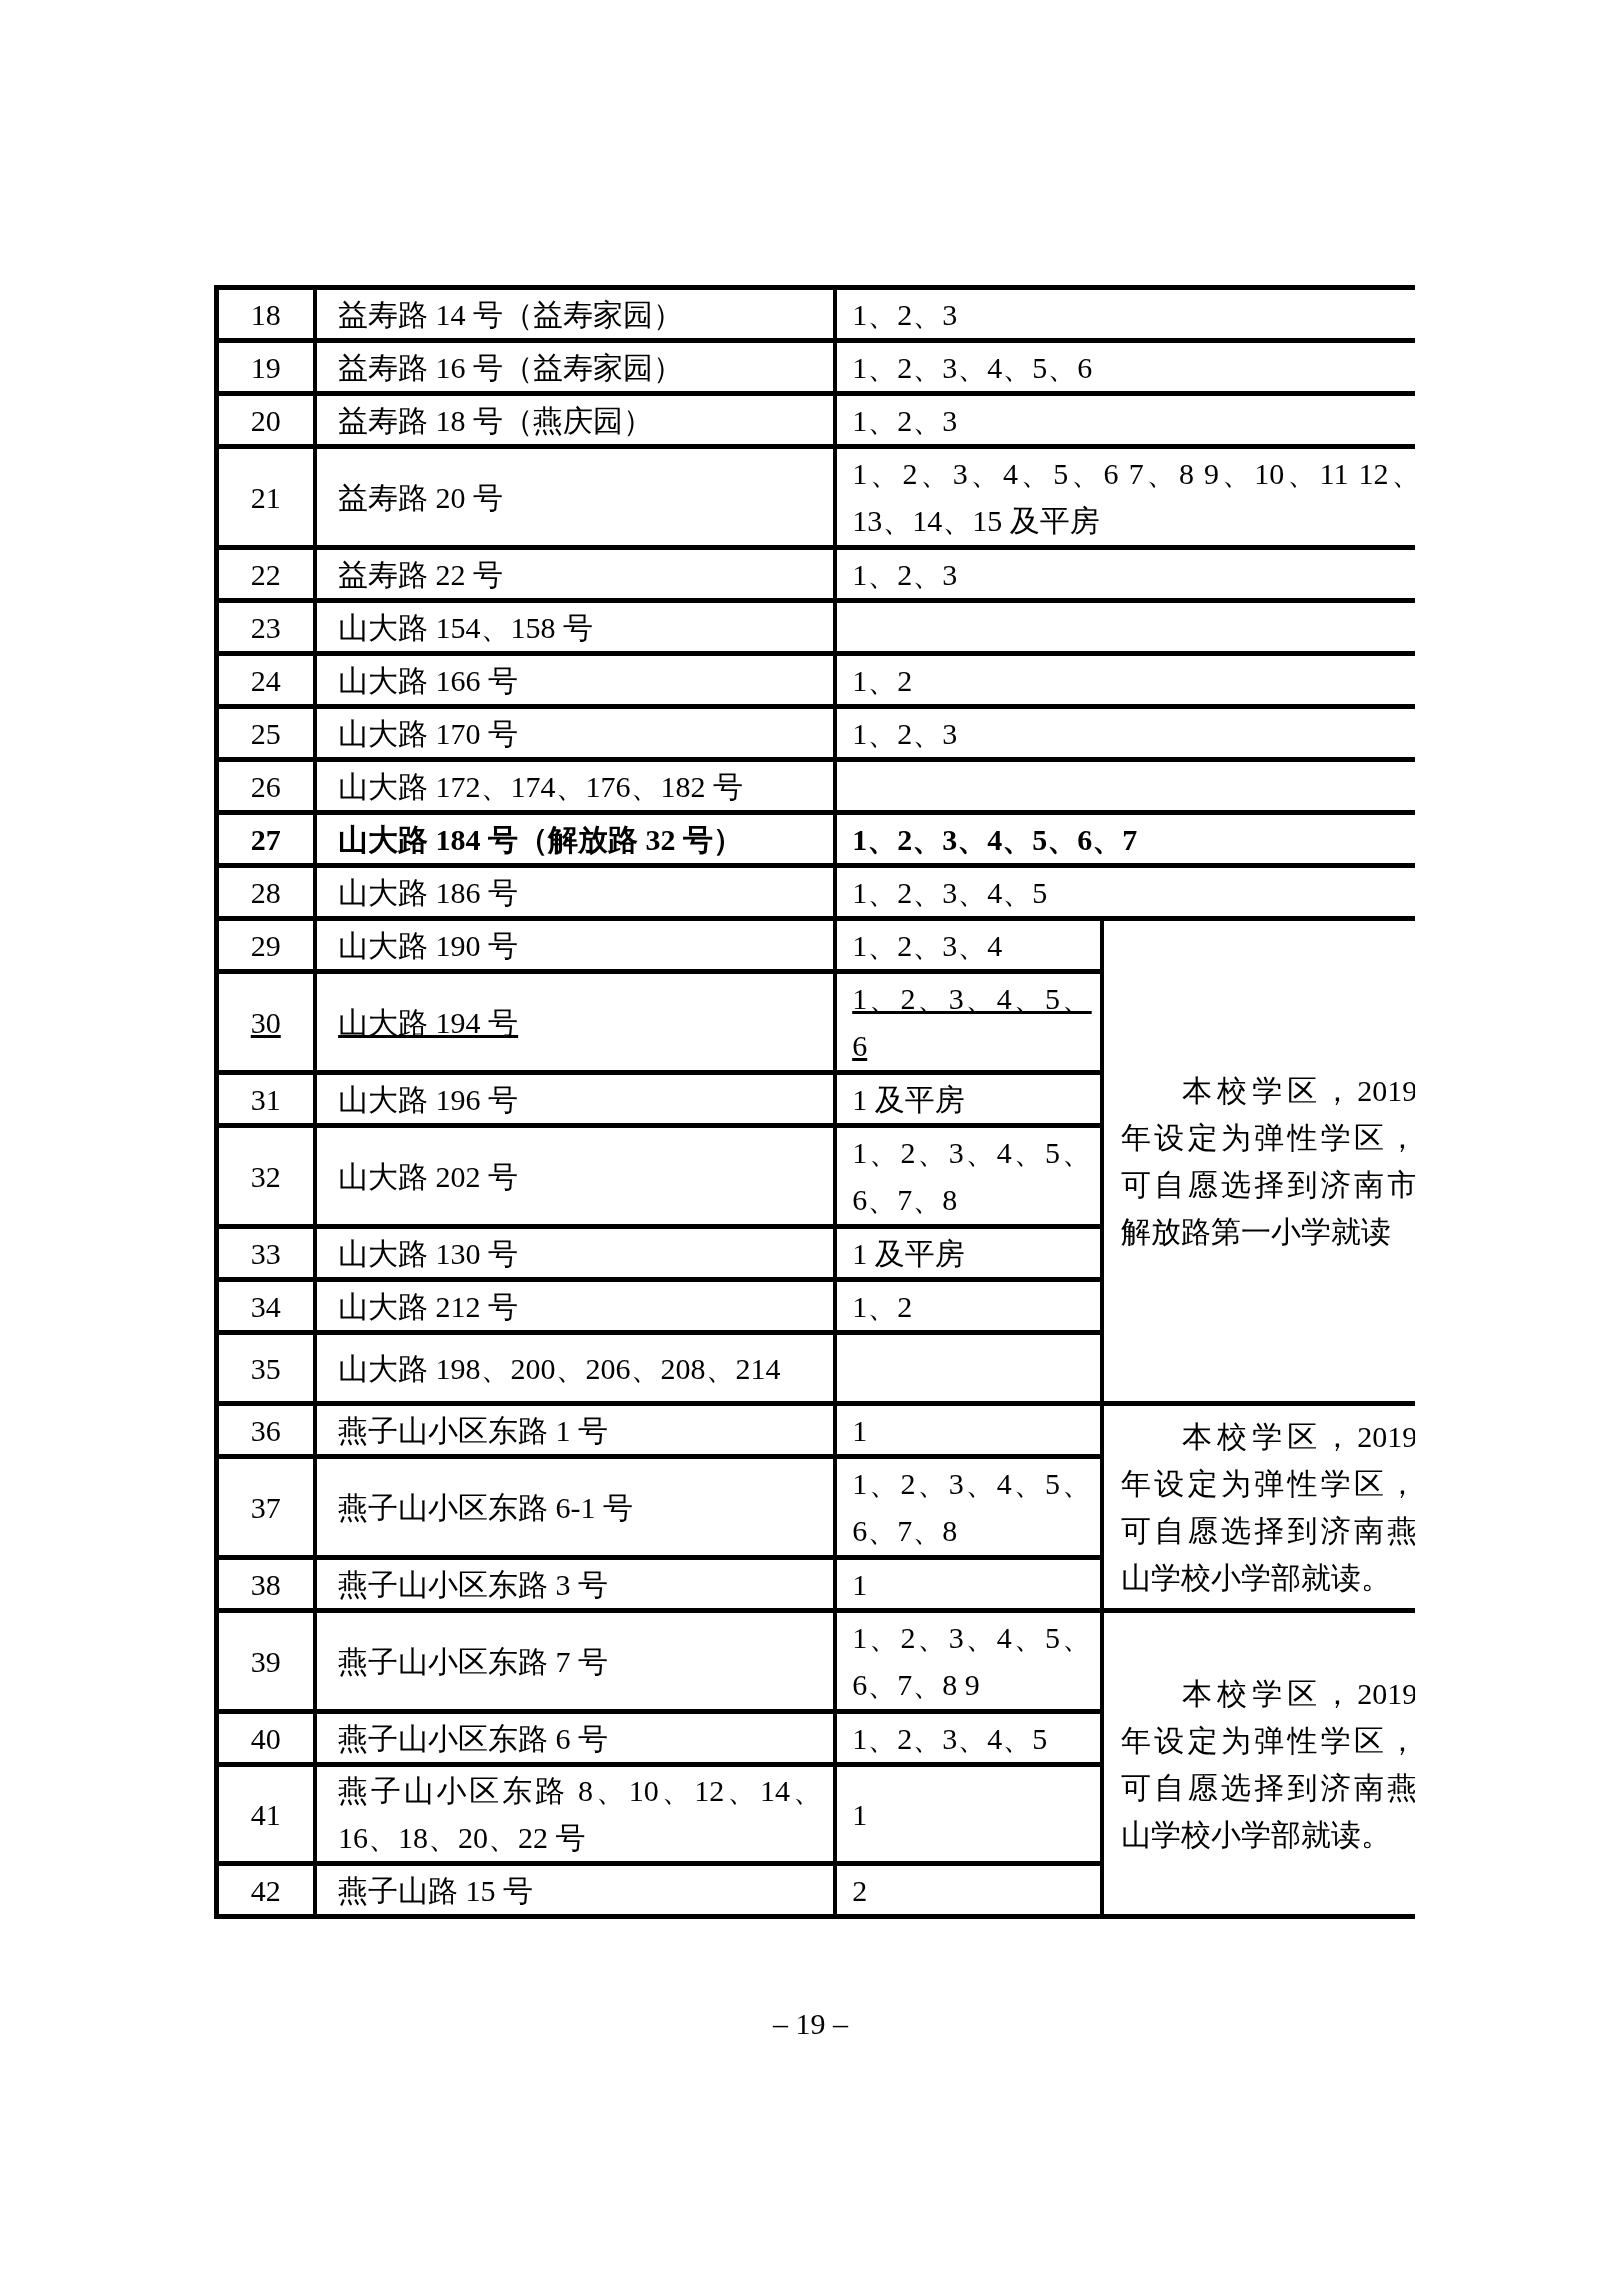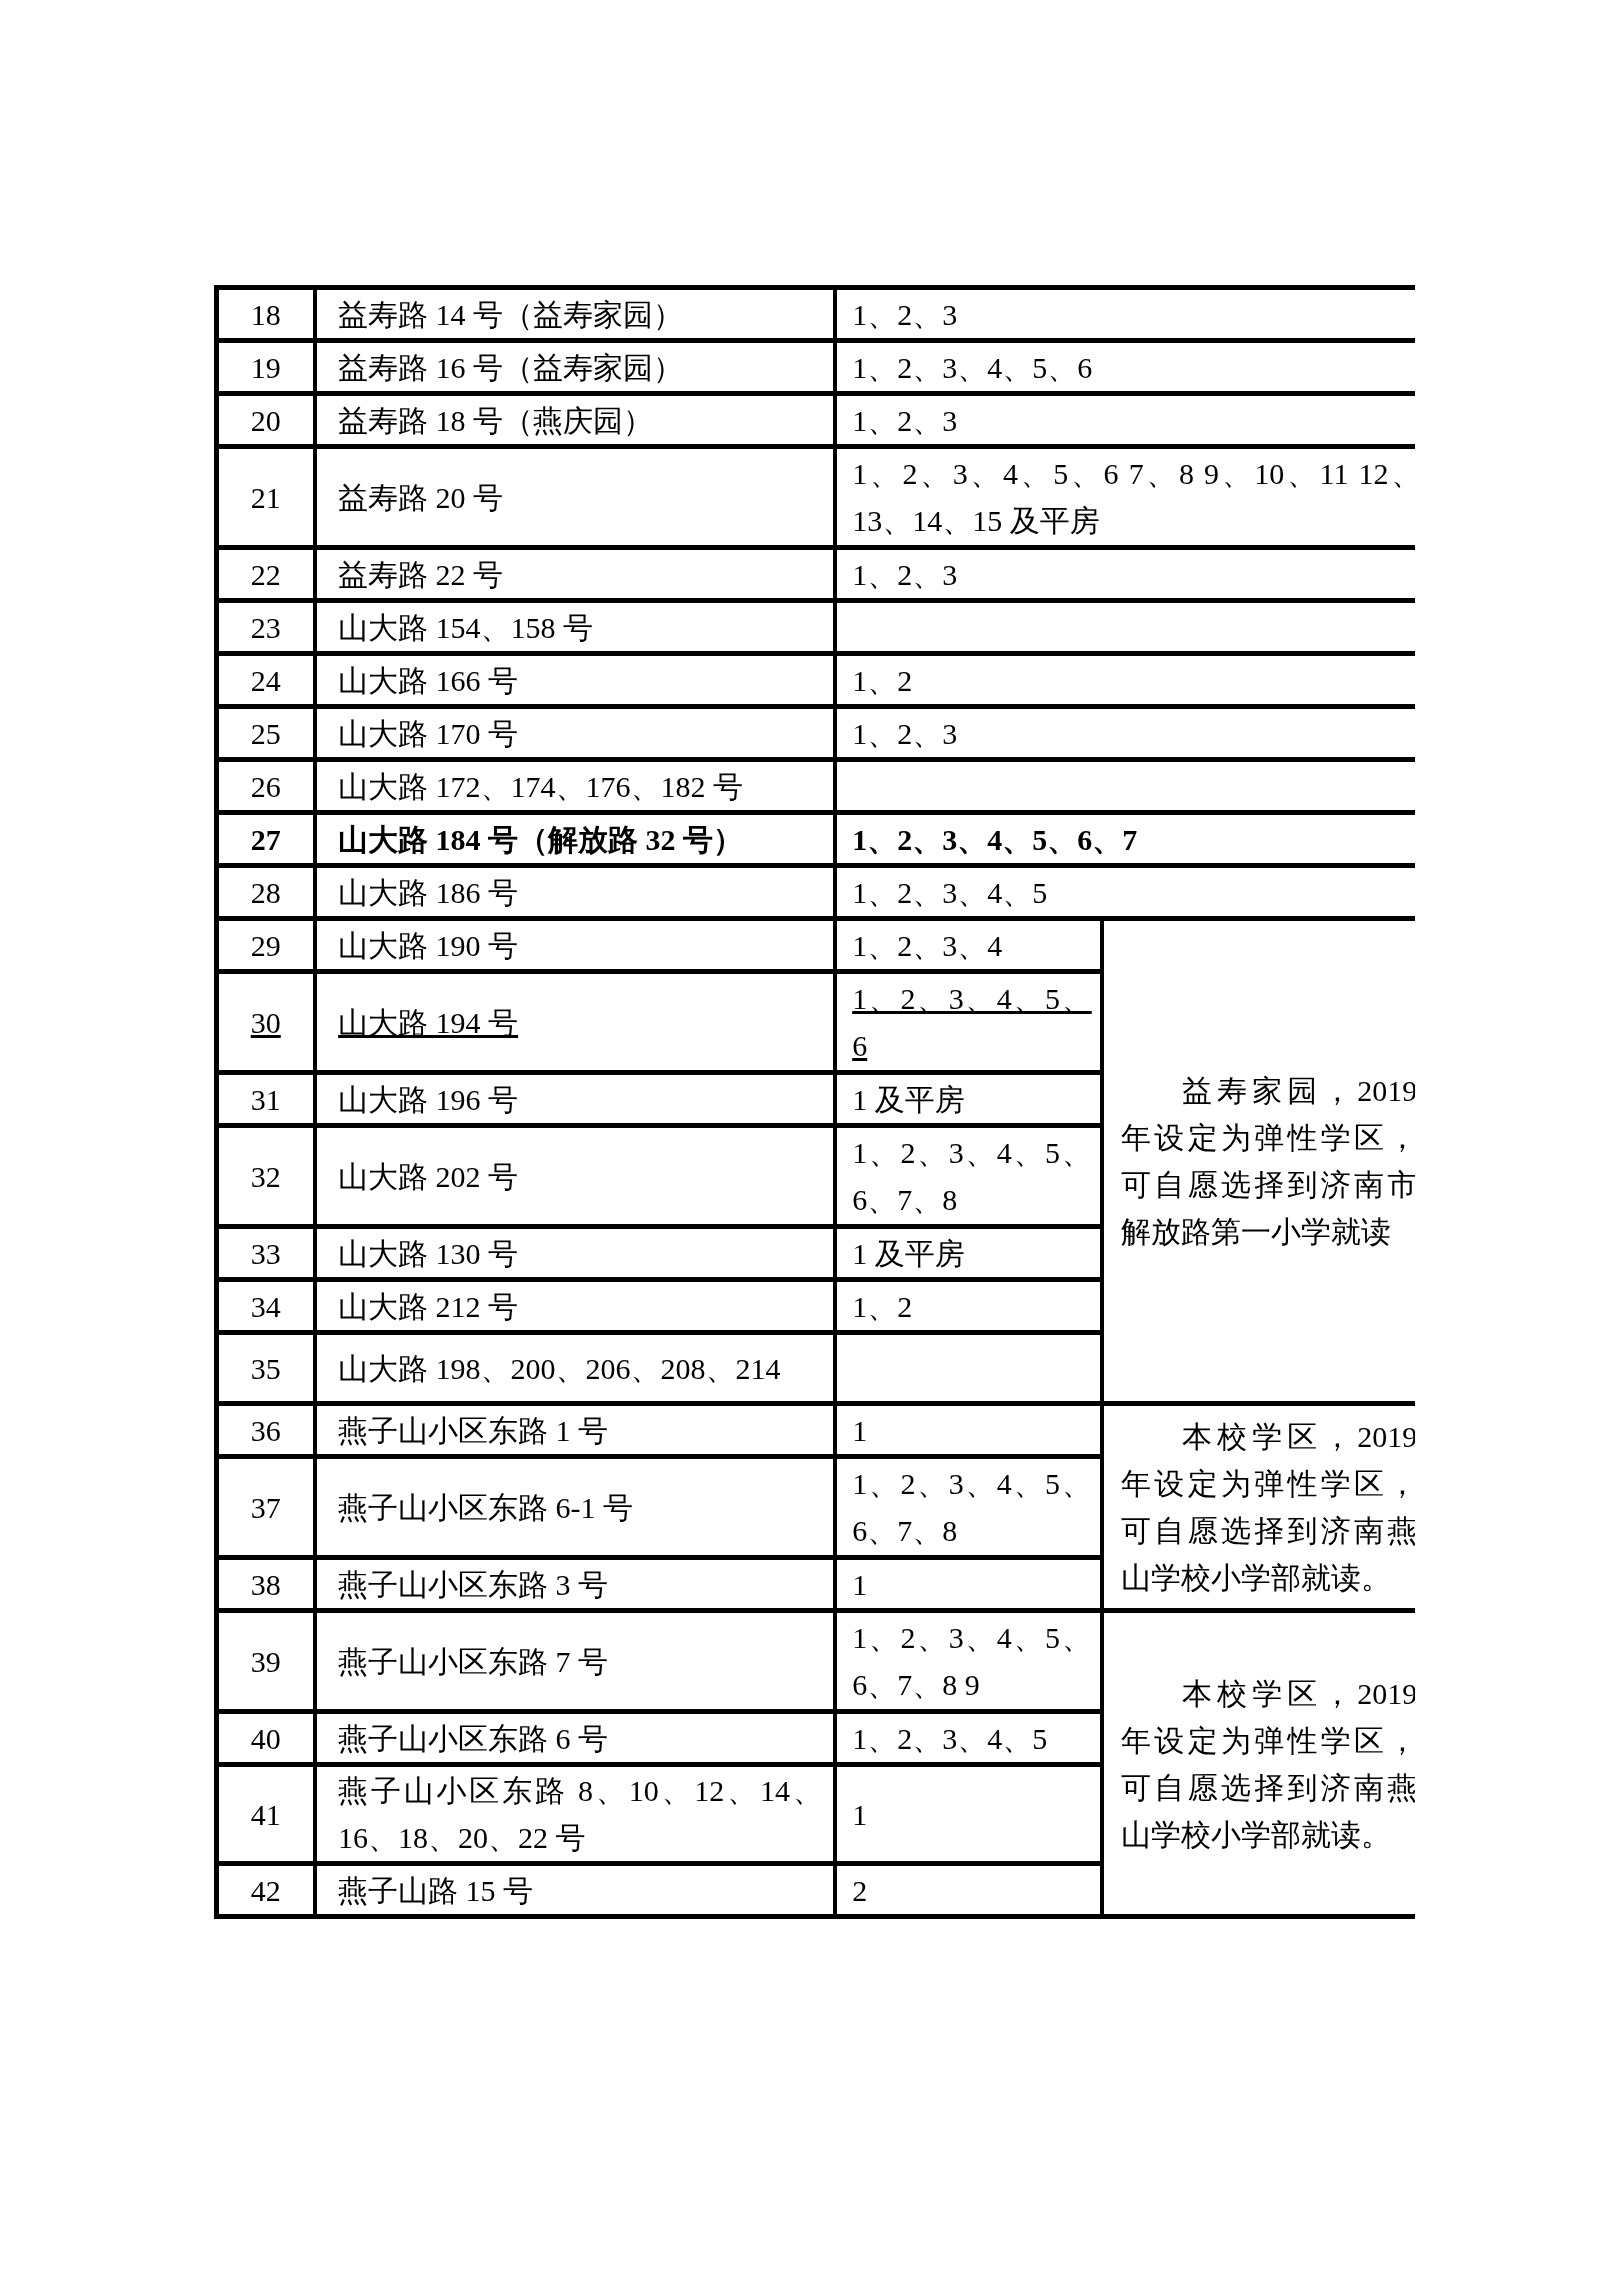--- a/index.html
+++ b/index.html
@@ -134,21 +134,21 @@
         </tr>
         <tr style="height: 53px;">
           <td class="num">28</td>
           <td class="addr">山大路 186 号</td>
           <td class="units" colspan="2">1、2、3、4、5</td>
         </tr>
         <tr style="height: 53px;">
           <td class="num">29</td>
           <td class="addr">山大路 190 号</td>
           <td class="units">1、2、3、4</td>
-          <td class="note" rowspan="7">益寿家园，2019年设定为弹性学区，可自愿选择到济南市解放路第一小学就读</td>
+          <td class="note" rowspan="7">本校学区，2019年设定为弹性学区，可自愿选择到济南市解放路第一小学就读</td>
         </tr>
         <tr style="height: 101px; text-decoration: underline;">
           <td class="num">30</td>
           <td class="addr">山大路 194 号</td>
           <td class="units">1、2、3、4、5、6</td>
         </tr>
         <tr style="height: 53px;">
           <td class="num">31</td>
           <td class="addr">山大路 196 号</td>
           <td class="units">1 及平房</td>
@@ -206,15 +206,16 @@
           <td class="units">1</td>
         </tr>
         <tr style="height: 53px;">
           <td class="num">42</td>
           <td class="addr">燕子山路 15 号</td>
           <td class="units">2</td>
         </tr>
       </tbody>
   </table>
 
+  <div class="footer">– 19 –</div>
 
 </div>
 
 
 </body></html>

